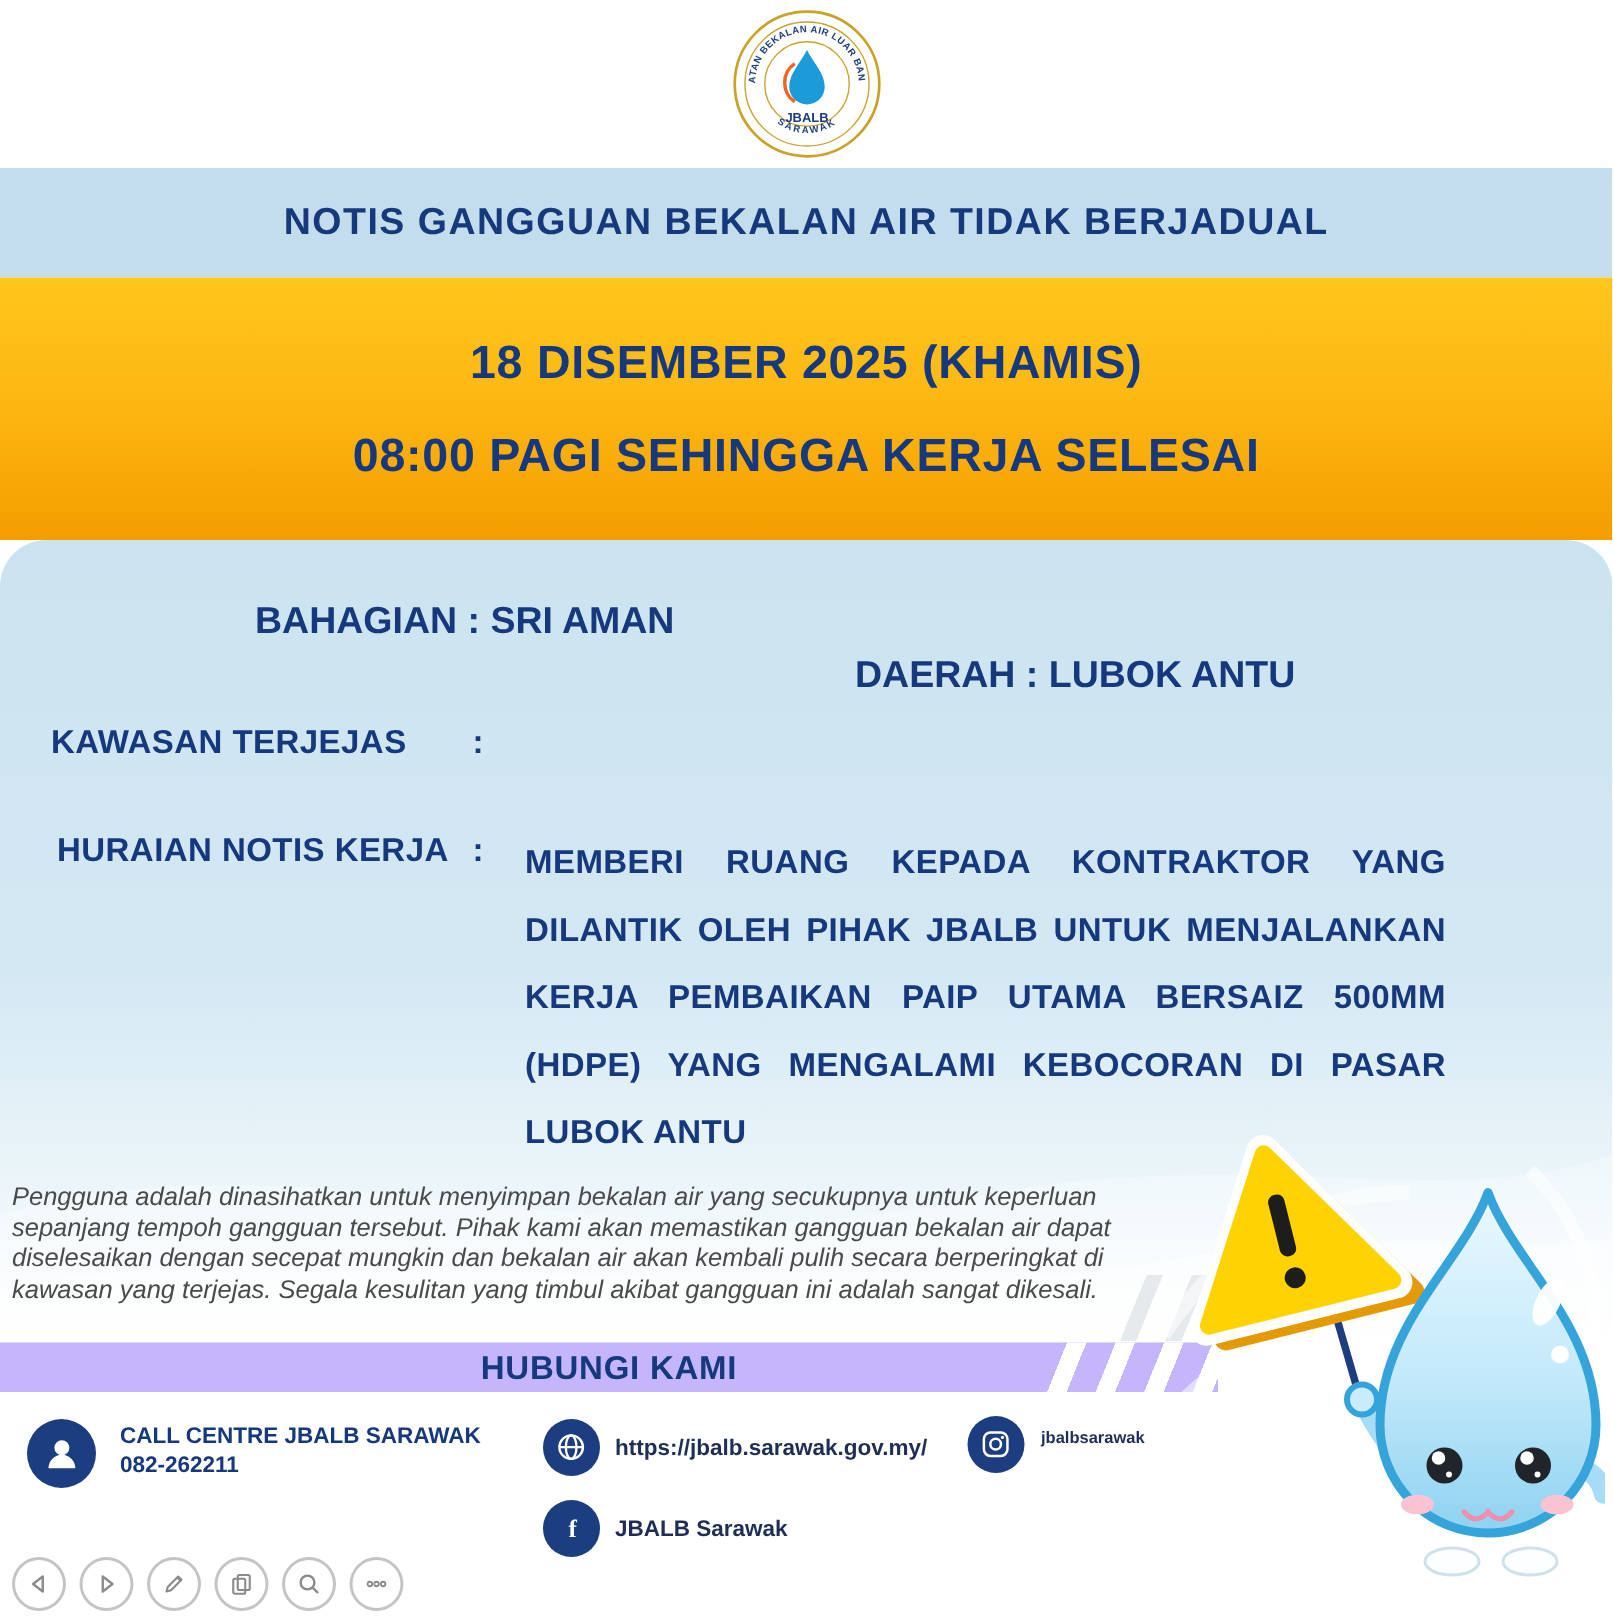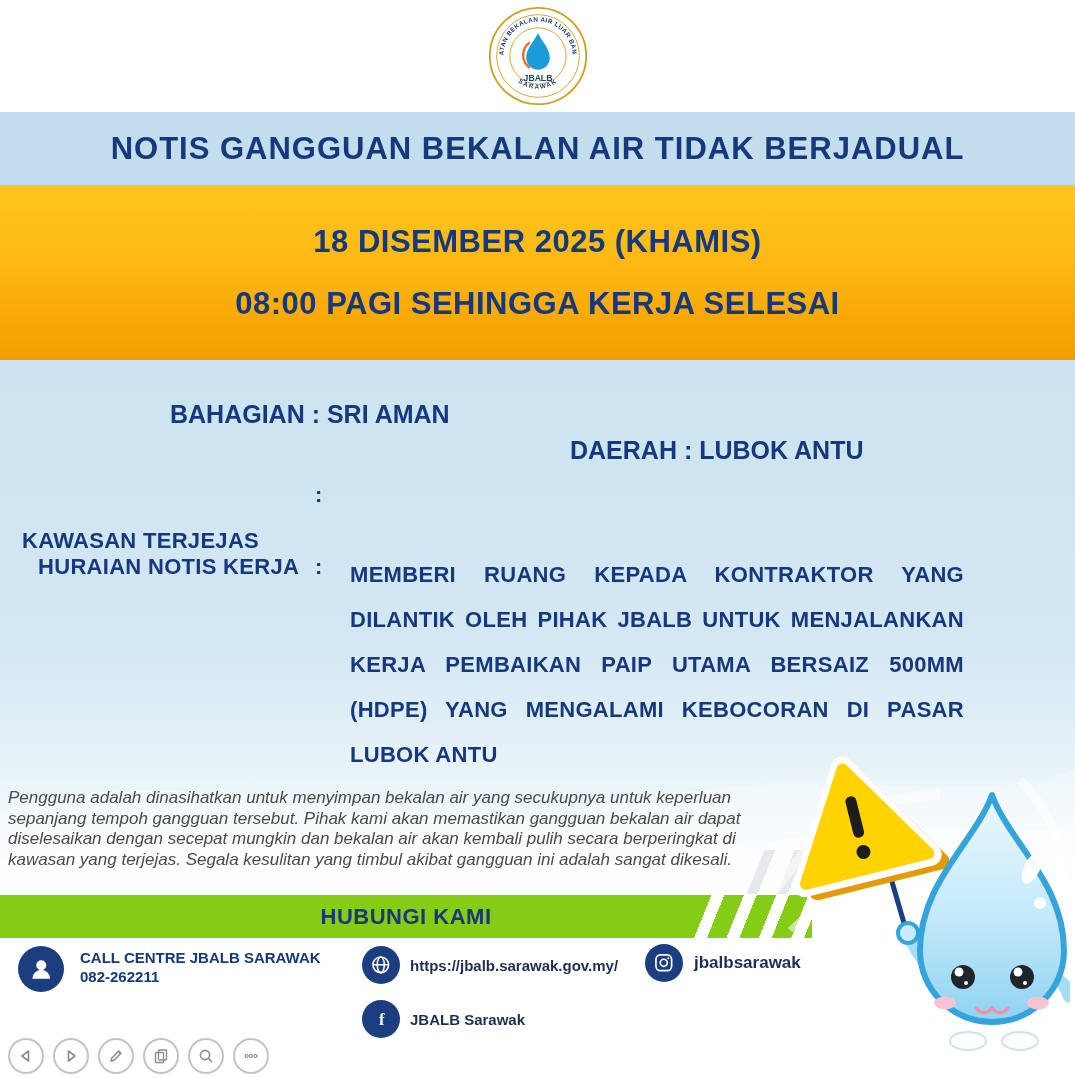--- a/index.html
+++ b/index.html
@@ -6,74 +6,74 @@
   body { background:#ffffff; font-family:"Liberation Sans", sans-serif; }
   .poster { position:relative; width:1075px; height:1078px; background:#ffffff; overflow:hidden; }
 
   
   .header { position:absolute; top:0; left:0; right:0; height:112px; background:#ffffff; }
   .logo-svg { position:absolute; left:50%; transform:translateX(-50%); top:6px; width:100px; height:100px; }
 
   
   .title-band { position:absolute; top:112px; left:0; right:0; height:73px; background:#c3ddec;
                 display:flex; align-items:center; justify-content:center; }
-  .title { font-size:31px; font-weight:bold; color:#16387c; letter-spacing:1px; }
+  .title { font-size:25px; font-weight:bold; color:#16387c; letter-spacing:1px; }
 
   
   .date-band { position:absolute; top:185px; left:0; right:0; height:175px;
                background:linear-gradient(180deg,#ffc61c 0%, #fdb813 45%, #f49d00 100%);
                display:flex; flex-direction:column; align-items:center; justify-content:center; gap:26px; }
   .date-line { font-size:31px; font-weight:bold; color:#16387c; letter-spacing:.5px; }
 
   
   .body-area { position:absolute; top:360px; left:0; right:0; bottom:0;
-               background:linear-gradient(180deg,#cbe3f0 0%, #d4e8f3 40%, #e9f4f9 58%, #ffffff 74%, #ffffff 100%); }
+               background:linear-gradient(180deg,#cbe3f0 0%, #d4e8f3 40%, #e9f4f9 58%, #ffffff 74%, #ffffff 100%);border-radius:31px; }
   .bg-waves { position:absolute; left:0; top:330px; width:1075px; height:220px; }
 
   .region-bahagian { position:absolute; top:40px; left:170px; font-size:25px; font-weight:bold; color:#16387c; }
   .region-daerah   { position:absolute; top:40px; left:570px; font-size:25px; font-weight:bold; color:#16387c;margin-top:36px; }
 
   .field-label { position:absolute; font-size:22px; font-weight:bold; color:#16387c; letter-spacing:.3px; }
   .field-colon { position:absolute; font-size:22px; font-weight:bold; color:#16387c; }
   .field-value { position:absolute; font-size:22px; font-weight:bold; color:#16387c; letter-spacing:.3px; }
 
-  .kawasan-label { top:122px; left:22px;margin-top:46px; }
+  .kawasan-label { top:122px; left:34px; }
   .kawasan-colon { top:122px; left:315px; }
   .kawasan-value { top:124px; left:350px; }
 
   .huraian-label { top:194px; left:38px; }
   .huraian-colon { top:194px; left:315px; }
   .huraian-value { top:192px; left:350px; width:614px; line-height:45px;
                    text-align:justify; text-align-last:left; }
 
   .disclaimer { position:absolute; top:428px; left:8px; width:770px;
                 font-size:17px; font-style:italic; color:#4a4a4a; line-height:20.5px; }
 
   
-  .contact-band { position:absolute; top:895px; left:0; width:812px; height:43px; background:#84cc16;
+  .contact-band { position:absolute; top:895px; left:0; width:812px; height:33px; background:#c4b5fd;
                   display:flex; align-items:center; justify-content:center; }
   .contact-band::after { content:""; position:absolute; right:0; top:0; bottom:0; width:120px;
                   background:repeating-linear-gradient(112deg, rgba(255,255,255,0) 0 18px, #ffffff 18px 30px); }
   .contact-heading { font-size:22px; font-weight:bold; color:#16387c; letter-spacing:.5px; }
   .gray-slashes { position:absolute; left:745px; top:850px; width:115px; height:44px; opacity:.75;
                   background:repeating-linear-gradient(112deg, transparent 0 18px, #dfe3e6 18px 28px); }
 
   
   .circle-icon { position:absolute; border-radius:50%; background:#1c3e80;
                  display:flex; align-items:center; justify-content:center; }
   .ci-call      { left:18px;  top:946px; width:46px; height:46px; }
   .ci-web       { left:362px; top:946px; width:38px; height:38px; }
   .ci-facebook  { left:362px; top:1000px; width:38px; height:38px; }
   .ci-instagram { left:645px; top:944px; width:38px; height:38px; }
   .circle-icon svg { width:62%; height:62%; }
 
   .call-text  { position:absolute; left:80px;  top:948px; font-size:15px; font-weight:bold; color:#16387c; line-height:19px; }
   .web-text   { position:absolute; left:410px; top:957px; font-size:15px; font-weight:bold; color:#1e2e55; }
   .fb-text    { position:absolute; left:410px; top:1011px; font-size:15px; font-weight:bold; color:#1e2e55; }
-  .insta-text { position:absolute; left:694px; top:953px; font-size:17px; font-weight:bold; color:#1e2e55; }
+  .insta-text { position:absolute; left:694px; top:953px; font-size:11px; font-weight:bold; color:#1e2e55; }
 
   
   .mascot { position:absolute; left:770px; top:740px; width:300px; height:330px; }
 
   
   .viewer-controls { position:absolute; left:8px; bottom:4px; display:flex; gap:9px; }
   .vc { width:36px; height:36px; border-radius:50%; border:2px solid rgba(125,125,125,.45);
         background:rgba(255,255,255,.55); color:#8b8b8b; display:flex; align-items:center;
         justify-content:center; cursor:pointer; padding:0; }
   .vc svg { width:18px; height:18px; }

